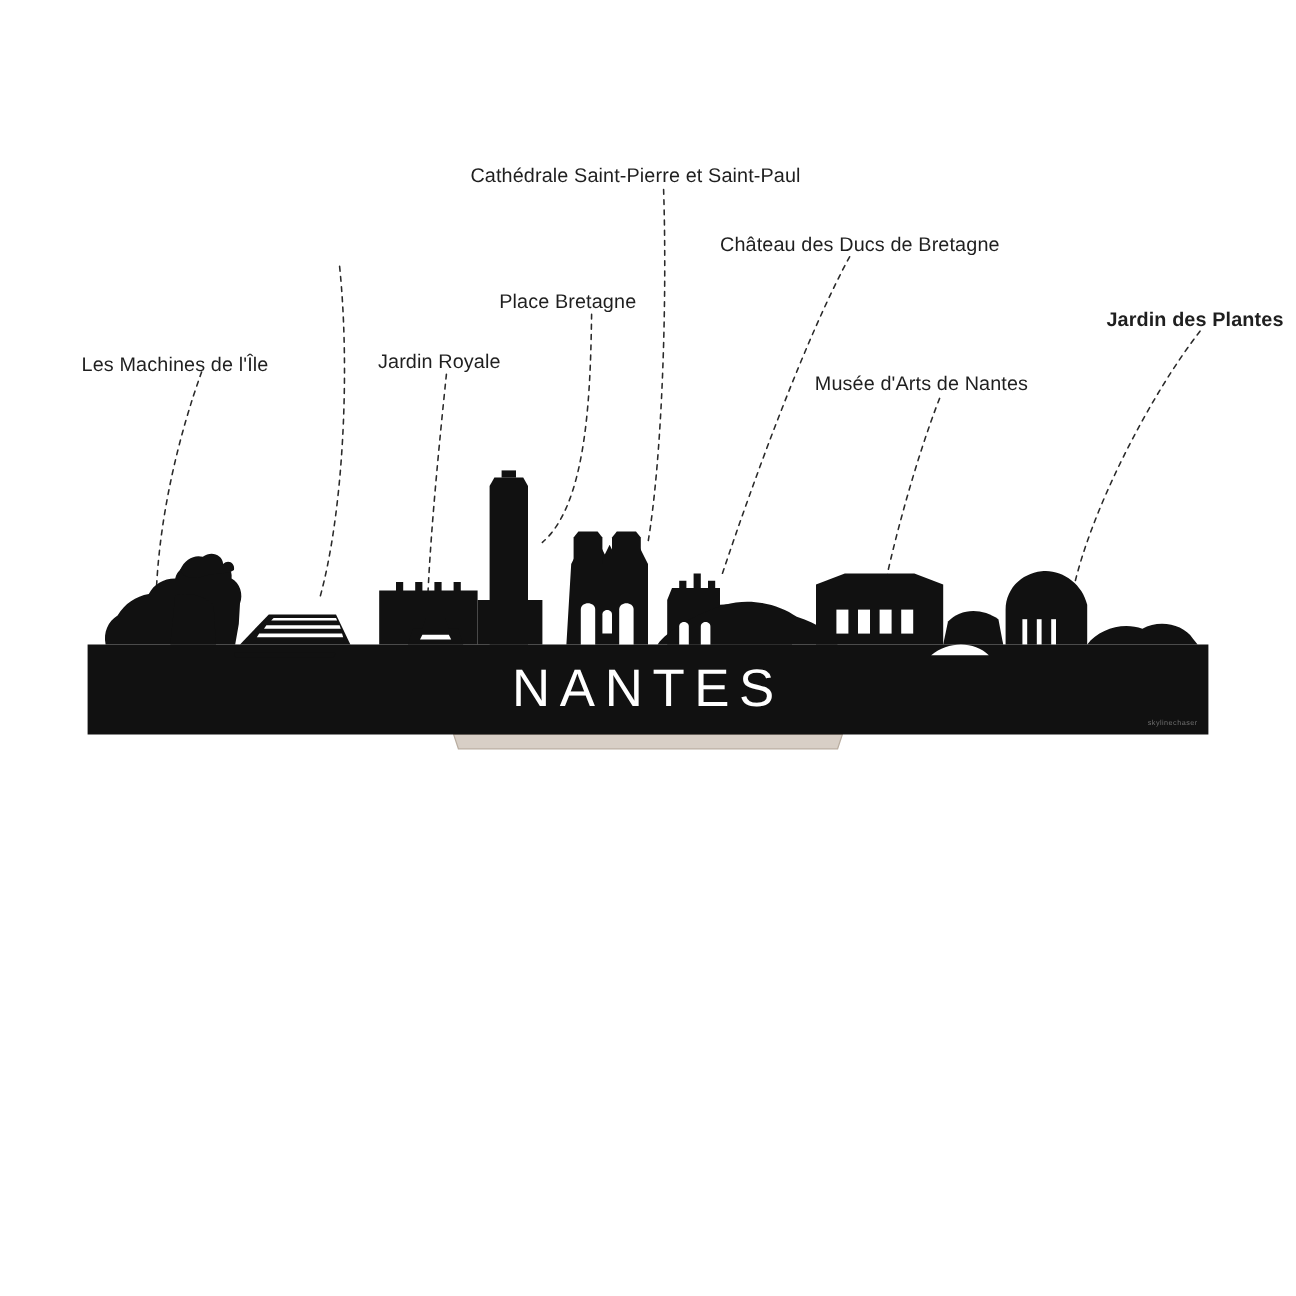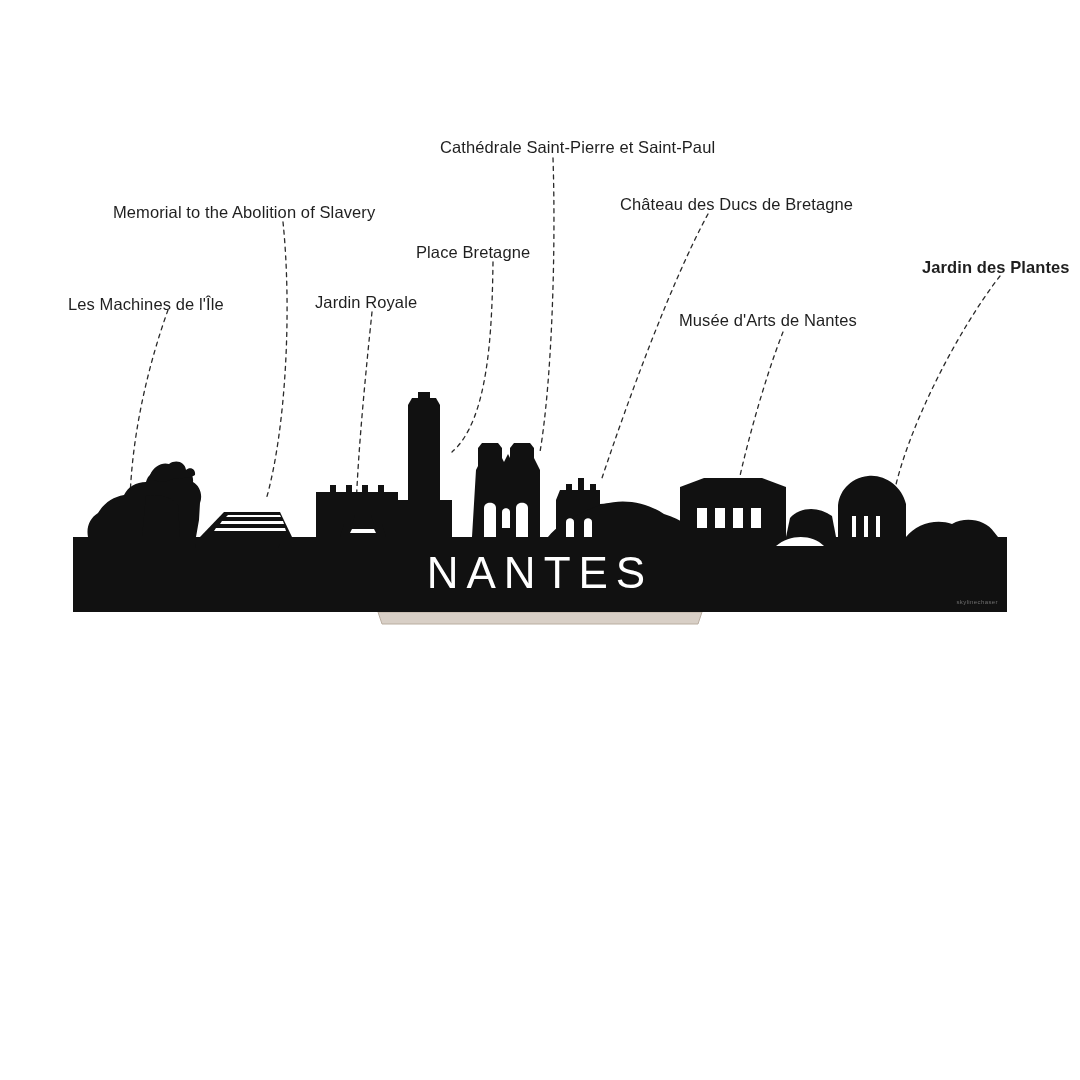--- a/index.html
+++ b/index.html
@@ -138,27 +138,26 @@
       <path class="silhouette" d="M906,537 C916,524 936,518 952,524 C966,516 986,520 994,532 L998,537 Z"></path>
       <path class="cut" d="M934,537 C944,528 960,526 972,532 L974,537 Z" opacity="0"></path>
 
       <text class="word" x="540" y="588" text-anchor="middle">NANTES</text>
       <text class="micro" x="998" y="604" text-anchor="end">skylinechaser</text>
     </g>
   </svg>
 
   <div class="annotation" style="left:68px; top:295px;">Les Machines de l'Île</div>
 
-  <div class="annotation" style="left:113px; top:203px;">Memorial to the Abolition of Slavery</div>
 
   <div class="annotation" style="left:315px; top:293px;">Jardin Royale</div>
 
   <div class="annotation" style="left:416px; top:243px;">Place Bretagne</div>
 
-  <div class="annotation" style="left:392px; top:138px;margin-left:48px;">Cathédrale Saint-Pierre et Saint-Paul</div>
+  <div class="annotation" style="left:392px; top:138px;">Cathédrale Saint-Pierre et Saint-Paul</div>
 
-  <div class="annotation" style="left:600px; top:195px;margin-left:20px;">Château des Ducs de Bretagne</div>
+  <div class="annotation" style="left:600px; top:195px;">Château des Ducs de Bretagne</div>
 
   <div class="annotation" style="left:679px; top:311px;">Musée d'Arts de Nantes</div>
 
   <div class="annotation" style="left:922px; top:258px;font-weight:bold;">Jardin des Plantes</div>
 
 </div>
 
 </body></html>

